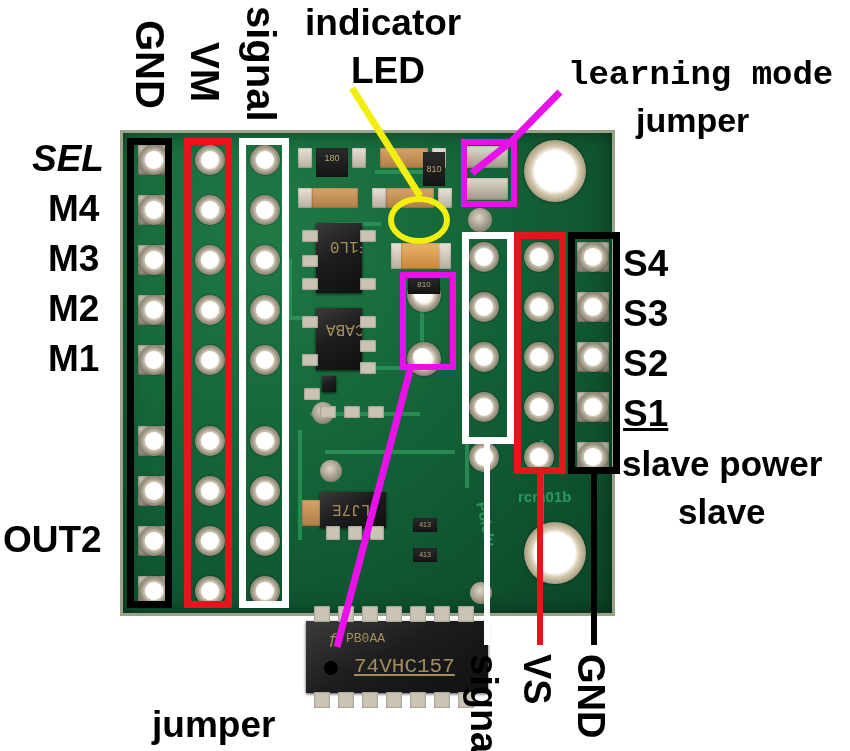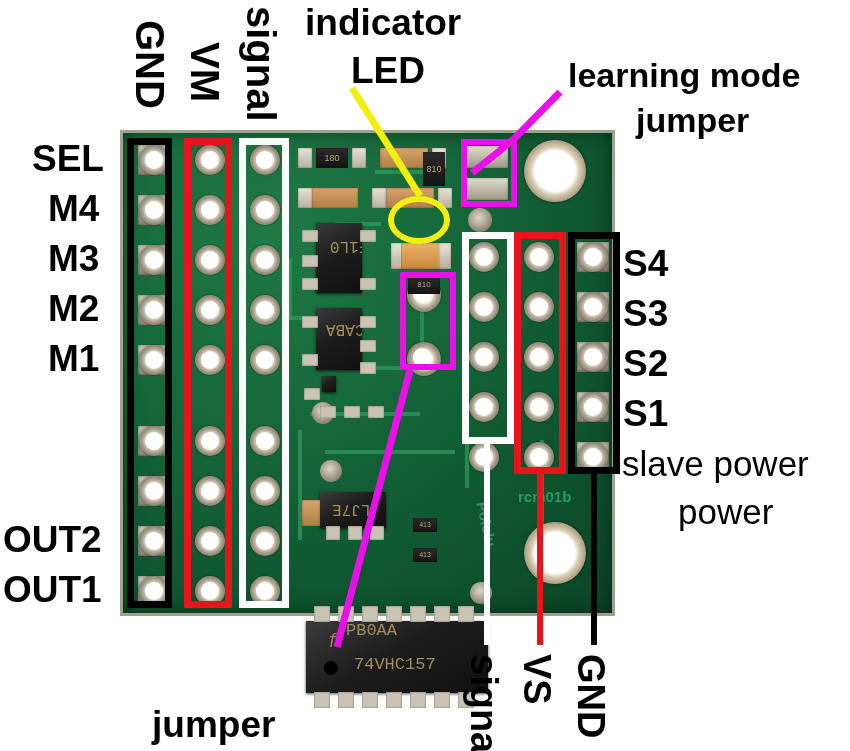--- a/index.html
+++ b/index.html
@@ -19,21 +19,21 @@
   }
 
   
   .lbl {
     position: absolute;
     color: #000000;
     font-weight: bold;
     white-space: nowrap;
     line-height: 1;
   }
-  .lbl.reg { font-weight: normal; text-align: center; }
+  .lbl.reg { font-weight: bold; text-align: center; }
   .rot90  { transform-origin: 0 0; transform: rotate(90deg); }
 
   
   #pcb {
     position: absolute;
     left: 120px;
     top: 130px;
     width: 495px;
     height: 486px;
     background:
@@ -252,21 +252,21 @@
     <div class="pad" style="left:287px; top:212px; width:34px; height:34px;"></div>
 
     <div class="mount" style="left:404px; top:10px; width:62px; height:62px;"></div>
     <div class="mount" style="left:404px; top:392px; width:62px; height:62px;"></div>
     <div class="via" style="left:348px; top:78px; width:24px; height:24px;"></div>
     <div class="via" style="left:350px; top:452px; width:22px; height:22px;"></div>
     <div class="via" style="left:192px; top:272px; width:22px; height:22px;"></div>
     <div class="via" style="left:200px; top:330px; width:22px; height:22px;"></div>
 
     <div class="res" style="left:178px; top:18px; width:14px; height:20px;"></div>
-    <div class="res blk" style="left:196px; top:18px; width:32px; height:20px; font-size:9px; text-align:center; line-height:20px;">180</div>
+    <div class="res blk" style="left:196px; top:18px; width:32px; height:29px; font-size:9px; text-align:center; line-height:20px;">180</div>
     <div class="res" style="left:232px; top:18px; width:14px; height:20px;"></div>
     <div class="res tan" style="left:260px; top:18px; width:48px; height:20px;"></div>
     <div class="res" style="left:312px; top:18px; width:14px; height:20px;"></div>
 
     <div class="res" style="left:178px; top:58px; width:14px; height:20px;"></div>
     <div class="res tan" style="left:192px; top:58px; width:46px; height:20px;"></div>
     <div class="res" style="left:252px; top:58px; width:14px; height:20px;"></div>
     <div class="res tan" style="left:266px; top:58px; width:48px; height:20px;"></div>
     <div class="res" style="left:318px; top:58px; width:14px; height:20px;"></div>
 
@@ -307,22 +307,22 @@
     <div class="pinrow" style="left:206px; top:396px; width:14px; height:14px;"></div>
     <div class="pinrow" style="left:228px; top:396px; width:14px; height:14px;"></div>
     <div class="pinrow" style="left:250px; top:396px; width:14px; height:14px;"></div>
     <div class="res tan" style="left:182px; top:370px; width:18px; height:26px;"></div>
 
     <div class="res blk" style="left:293px; top:388px; width:24px; height:14px; font-size:7px; text-align:center; line-height:14px;">413</div>
     <div class="res blk" style="left:293px; top:418px; width:24px; height:14px; font-size:7px; text-align:center; line-height:14px;">413</div>
 
     <div class="ic" style="left:190px; top:486px; width:0; height:0;"></div>
     <div class="ic" style="left:186px; top:491px; width:182px; height:72px;">
-      <span class="mark" style="left:40px; top:0; font-size:17px;">PB0AA</span>
-      <span class="mark" style="left:48px; top:34px; font-size:17px;">74VHC157</span>
+      <span class="mark" style="left:40px; top:10px; font-size:13px;">PB0AA</span>
+      <span class="mark" style="left:48px; top:34px; font-size:21px;text-decoration:underline;">74VHC157</span>
       <span class="mark" style="left:22px; top:9px; font-size:17px;">ƒ</span>
       <span style="position:absolute; left:18px; top:40px; width:14px; height:14px; border-radius:50%; background:#000;"></span>
     </div>
     <div class="pinrow" style="left:194px; top:476px; width:16px; height:16px;"></div>
     <div class="pinrow" style="left:218px; top:476px; width:16px; height:16px;"></div>
     <div class="pinrow" style="left:242px; top:476px; width:16px; height:16px;"></div>
     <div class="pinrow" style="left:266px; top:476px; width:16px; height:16px;"></div>
     <div class="pinrow" style="left:290px; top:476px; width:16px; height:16px;"></div>
     <div class="pinrow" style="left:314px; top:476px; width:16px; height:16px;"></div>
     <div class="pinrow" style="left:338px; top:476px; width:16px; height:16px;"></div>
@@ -364,37 +364,36 @@
     <polyline points="594,474 594,645" stroke="#000000" stroke-width="6" fill="none"></polyline>
   </svg>
 
   <div class="lbl rot90" style="left:170px; top:20px; font-size:40px;">GND</div>
   <div class="lbl rot90" style="left:225px; top:42px; font-size:40px;">VM</div>
   <div class="lbl rot90" style="left:281px; top:6px; font-size:40px;">signal</div>
 
   <div class="lbl" style="left:351px; top:52px; font-size:37px;">LED</div>
   <div class="lbl" style="left:305px; top:4px; font-size:37px;">indicator</div>
 
-  <div class="lbl" style="left:568px; top:58px; font-size:34px;">learning mode</div>
+  <div class="lbl" style="left:568px; top:58px; font-size:34px;font-family:Liberation Mono, monospace;">learning mode</div>
   <div class="lbl" style="left:636px; top:103px; font-size:34px;">jumper</div>
 
-  <div class="lbl" style="left:32px;  top:140px; font-size:37px;">SEL</div>
+  <div class="lbl" style="left:32px;  top:140px; font-size:37px;font-style:italic;">SEL</div>
   <div class="lbl" style="left:48px;  top:190px; font-size:37px;">M4</div>
   <div class="lbl" style="left:48px;  top:240px; font-size:37px;">M3</div>
   <div class="lbl" style="left:48px;  top:290px; font-size:37px;">M2</div>
   <div class="lbl" style="left:48px;  top:340px; font-size:37px;">M1</div>
   <div class="lbl" style="left:3px;   top:521px; font-size:37px;">OUT2</div>
-  <div class="lbl" style="left:3px;   top:571px; font-size:37px;">OUT1</div>
 
   <div class="lbl" style="left:623px; top:245px; font-size:37px;">S4</div>
   <div class="lbl" style="left:623px; top:295px; font-size:37px;">S3</div>
   <div class="lbl" style="left:623px; top:345px; font-size:37px;">S2</div>
-  <div class="lbl" style="left:623px; top:395px; font-size:37px;">S1</div>
+  <div class="lbl" style="left:623px; top:395px; font-size:37px;text-decoration:underline;">S1</div>
   <div class="lbl reg" style="left:622px; top:446px; font-size:35px;">slave power</div>
-  <div class="lbl reg" style="left:678px; top:494px; font-size:35px;">power</div>
+  <div class="lbl reg" style="left:678px; top:494px; font-size:35px;">slave</div>
 
   <div class="lbl" style="left:152px; top:706px; font-size:37px;">jumper</div>
 
   <div class="lbl rot90" style="left:503px; top:654px; font-size:38px;">signal</div>
   <div class="lbl rot90" style="left:556px; top:654px; font-size:38px;">VS</div>
   <div class="lbl rot90" style="left:610px; top:654px; font-size:38px;">GND</div>
 
 </div>
 
 </body></html>

